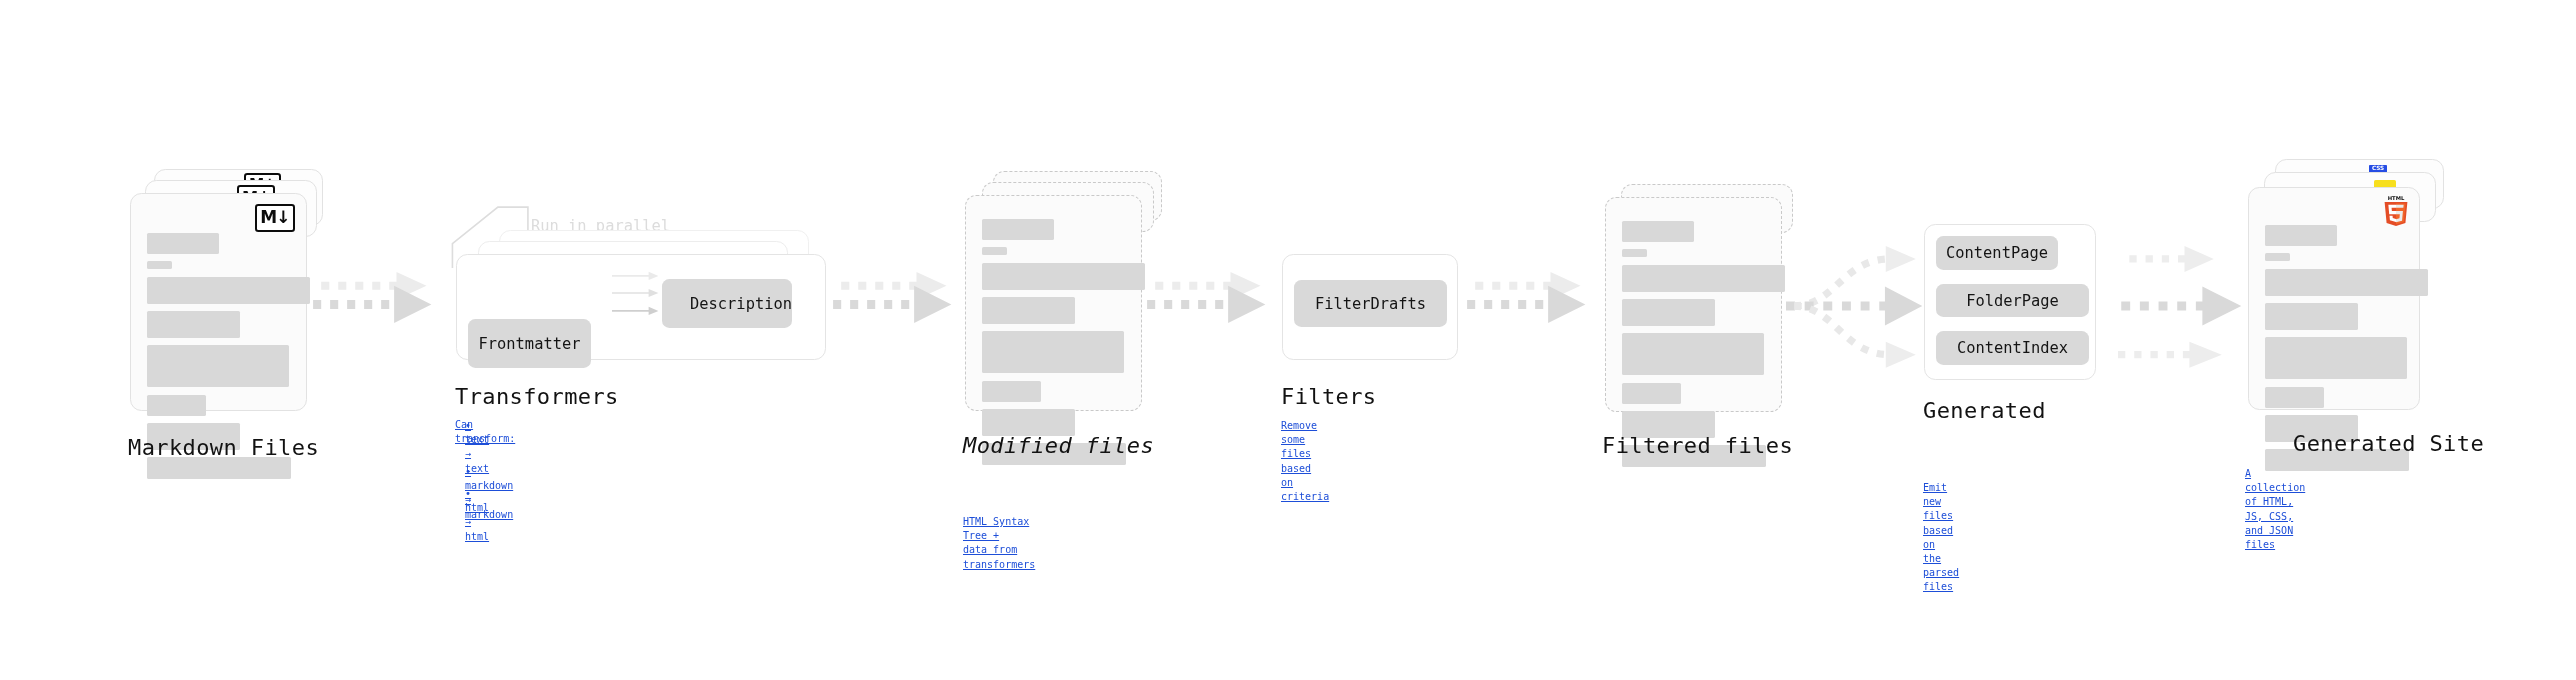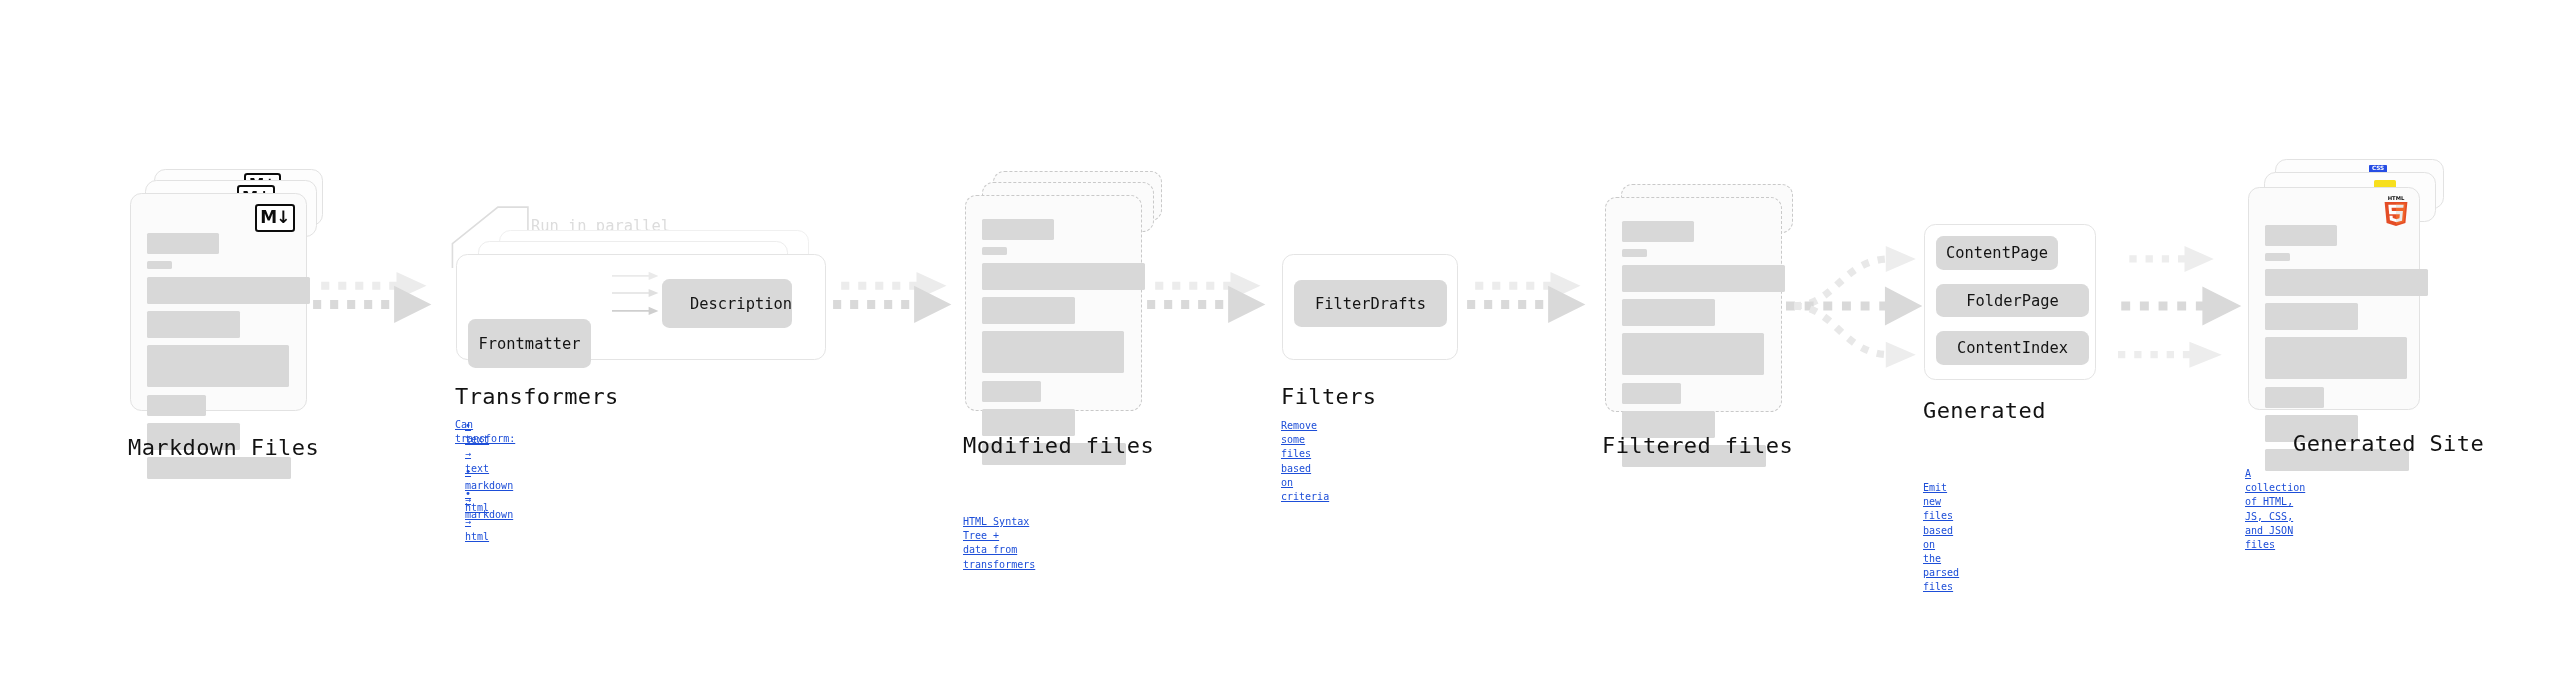--- a/index.html
+++ b/index.html
@@ -205,21 +205,21 @@
           <div class="bar" style="width: 72px; height: 21px;"></div>
           <div class="bar" style="width: 24.4px; height: 8.1px;"></div>
           <div class="bar" style="width: 163px; height: 27px;"></div>
           <div class="bar" style="width: 93px; height: 27px;"></div>
           <div class="bar" style="width: 142px; height: 42px;"></div>
           <div class="bar" style="width: 59px; height: 21px;"></div>
           <div class="bar" style="width: 93px; height: 27px;"></div>
           <div class="bar" style="width: 144px; height: 22px;"></div>
         </div>
     </div>
-    <div class="cap-title" style="left:963px;top:433px;">Modified files</div>
+    <div class="cap-title" style="left:963px;top:433px;font-style:italic;">Modified files</div>
     <div class="cap-sub" style="left:963px;top:470px;margin-top:45px;">HTML Syntax Tree +
 data from transformers</div>
   </div>
 
   <svg class="abs" style="left:1147px;top:268px;" width="146" height="81" viewBox="0 0 180 100">
     <g stroke="#ececec" stroke-width="10" stroke-dasharray="10 11" fill="#ececec">
       <line x1="10" y1="22" x2="110" y2="22"></line>
       <polygon points="103,5 140,22 103,39" stroke="none"></polygon>
     </g>
     <g stroke="#d9d9d9" stroke-width="11" stroke-dasharray="10 11" fill="#d9d9d9">

